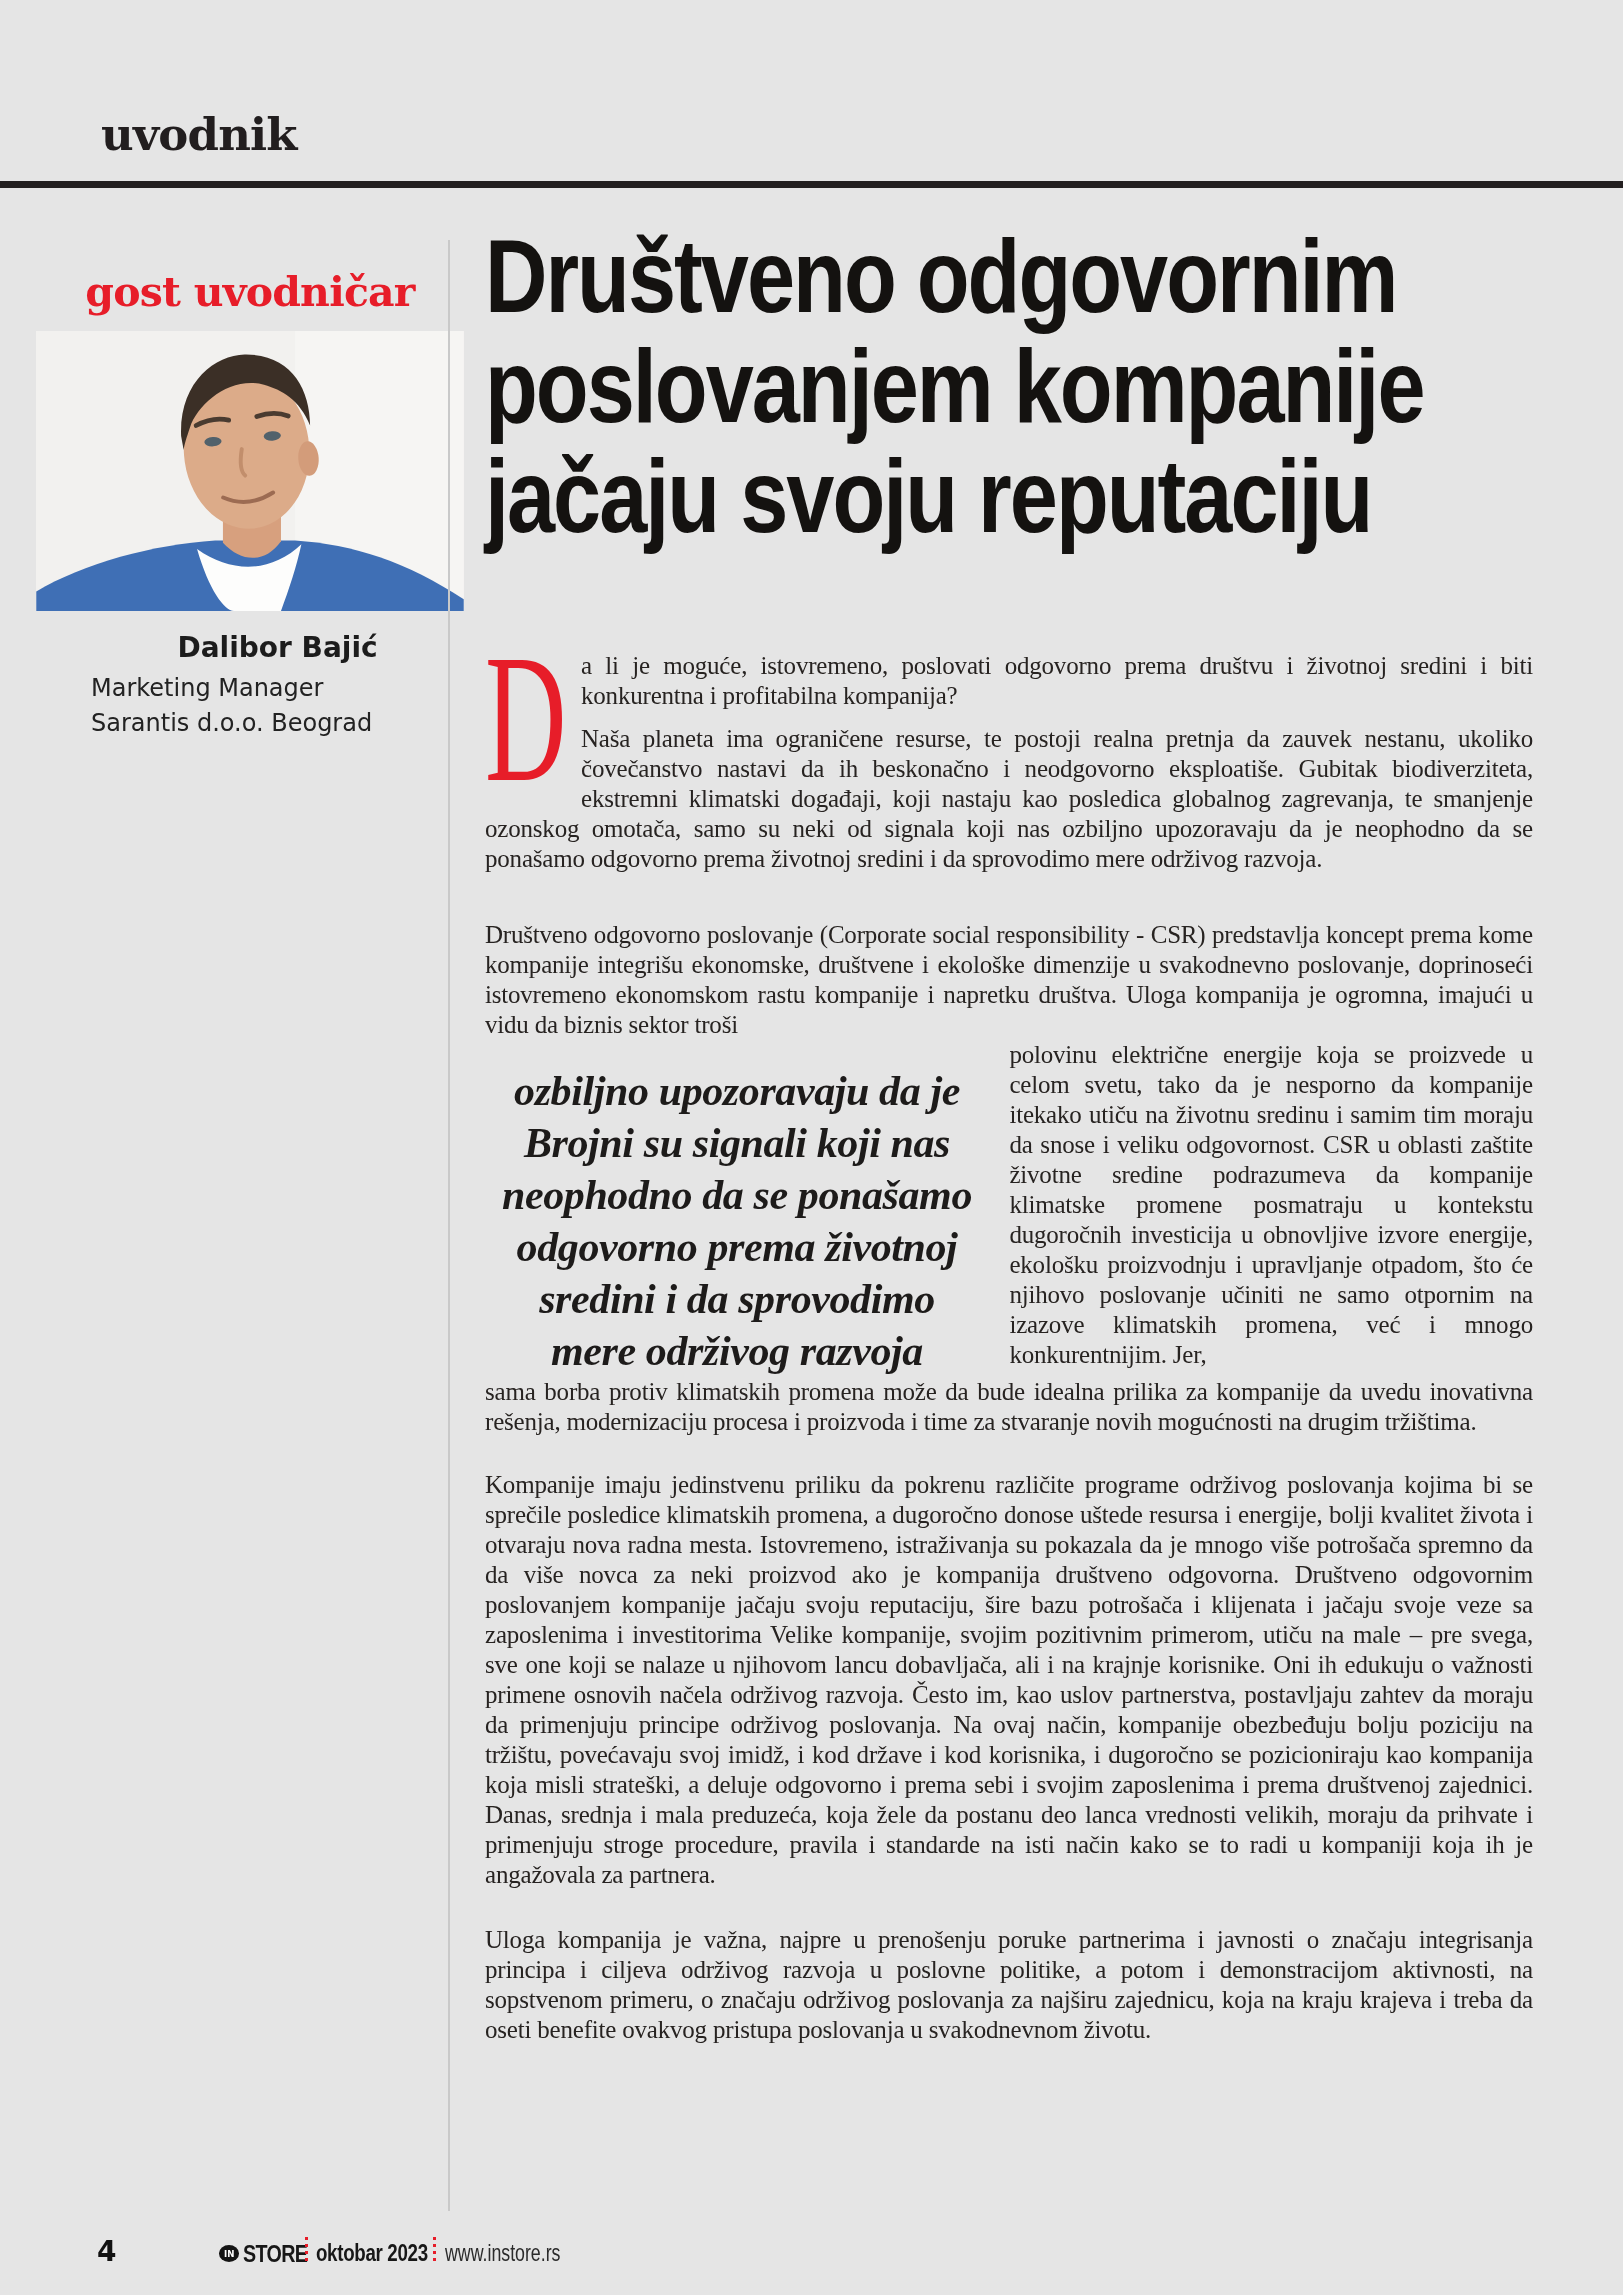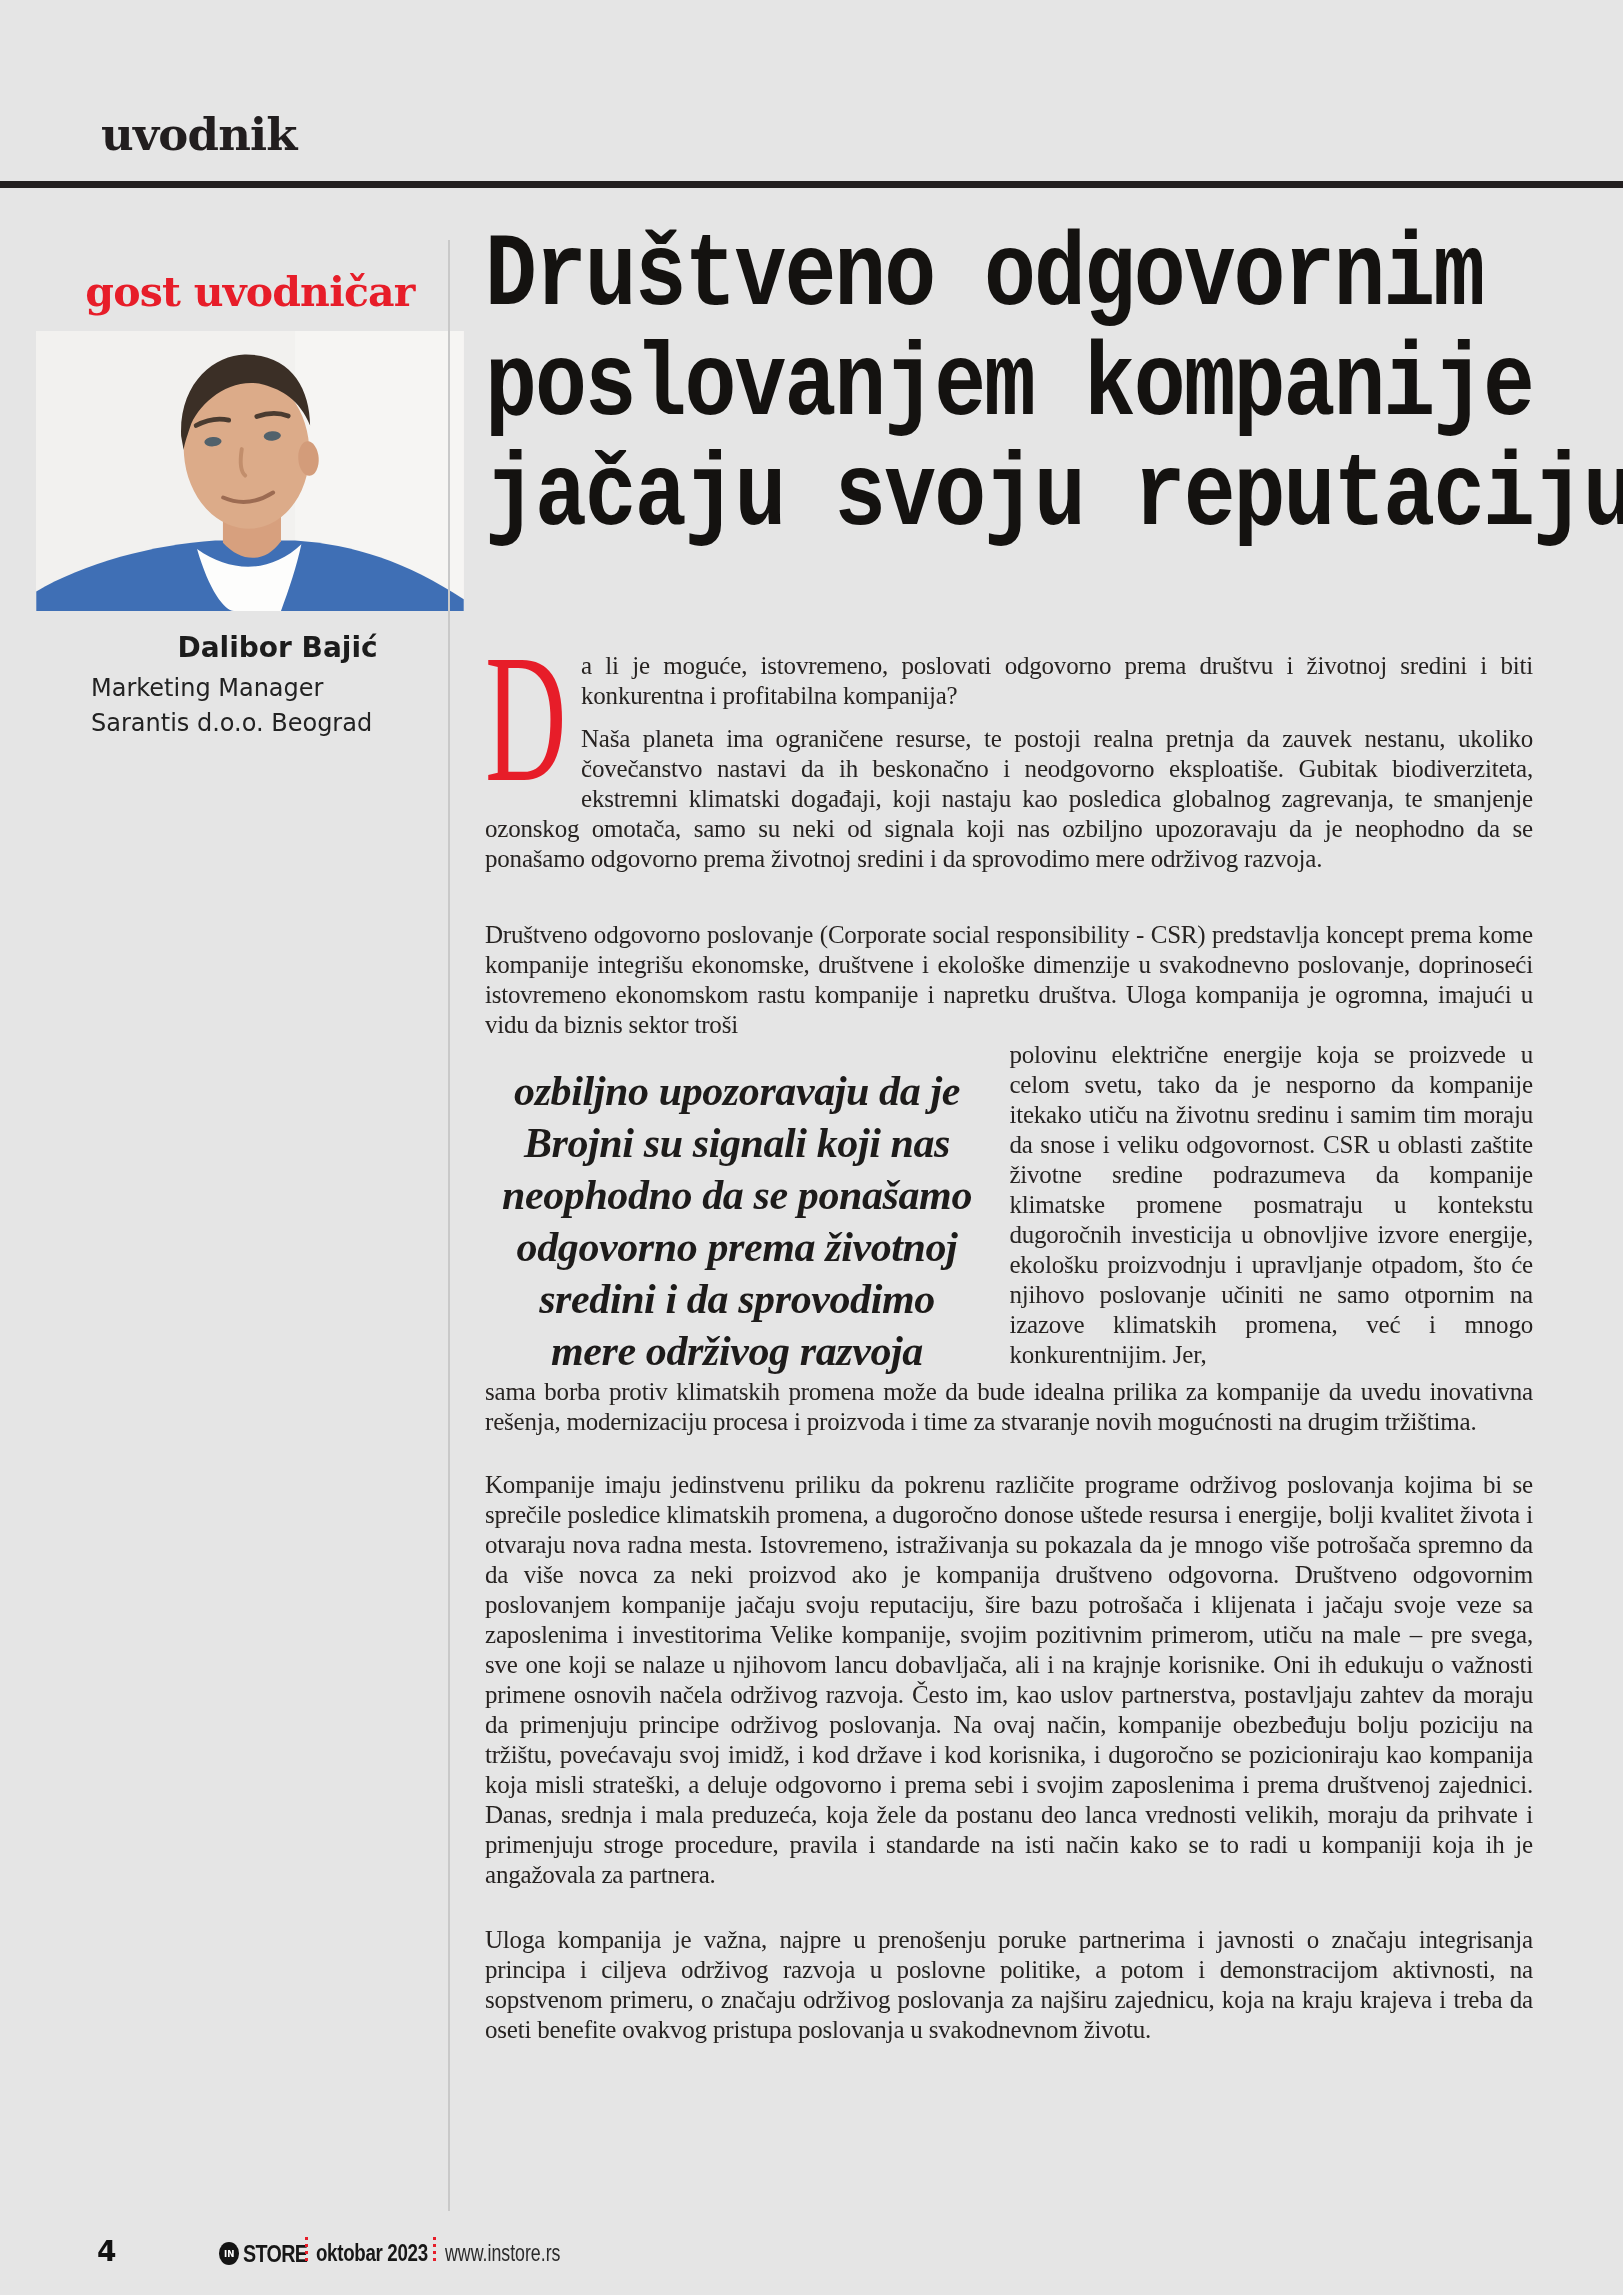--- a/index.html
+++ b/index.html
@@ -26,21 +26,21 @@
   .photo svg { display:block; }
   .caption { margin:20.4px 0 0 55px; font-family:"DejaVu Sans", sans-serif; color:#1c1c1c; }
   .caption .cap-name { font-size:28px; font-weight:bold; margin-bottom:9.4px;text-align:center; }
   .caption .cap-line { font-size:24px; margin-bottom:7.9px; color:#222; }
 
   .divider { position:absolute; left:448px; top:240px; width:2.4px; height:1971px; background:#c9c9c9; }
 
   
   .main-col { position:absolute; left:485px; top:222px; width:1048px; }
   .headline {
-    font-family:Liberation Mono, monospace; font-weight:bold;
+    font-family:Liberation Sans, sans-serif; font-weight:bold;
     font-size:103px; line-height:110px; color:#141210; letter-spacing:-2.4px;
   }
   .headline .hline { display:block; transform:scaleX(0.84); transform-origin:0 50%; white-space:nowrap; }
 
   .bodytext { margin-top:99px; font-size:25px; line-height:30px; text-align:justify; letter-spacing:-0.2px; color:#272321; }
   .bodytext p { margin:0; }
   .lead::after { content:""; display:block; clear:both; }
   .dropcap {
     float:left; width:82px; height:130px; margin:3.1px 14px 0 0;
     font-size:182px; line-height:130px; color:#e71d29;
@@ -56,21 +56,21 @@
   }
   .p-narrow { flex:1 1 auto; }
   .p-programs { margin-top:33px !important; }
   .p-role { margin-top:35px !important; }
 
   
   .footer { position:absolute; left:0; top:2235px; width:1623px; height:36px; font-family:"Liberation Sans", sans-serif; }
   .pagenum { position:absolute; left:97px; top:0; font-family:"DejaVu Sans", sans-serif; font-size:28px; font-weight:bold; color:#111; }
   .logo { position:absolute; left:219px; top:4.7px; display:flex; align-items:center; }
   .logo-circle {
-    width:20.4px; height:23px; border-radius:50%; background:#141414; color:#fff;
+    width:20.4px; height:17px; border-radius:50%; background:#141414; color:#fff;
     font-family:"DejaVu Sans", sans-serif; font-size:8.6px; font-weight:bold;
     display:flex; align-items:center; justify-content:center;
   }
   .logo-store { margin-left:3.9px; font-size:24px; font-weight:bold; color:#171717; letter-spacing:-0.8px; transform:scaleX(0.82); transform-origin:left center; }
   .dots { position:absolute; top:2.4px; width:3.1px; height:23.6px; background:repeating-linear-gradient(to bottom,#e71d29 0 3.1px, transparent 3.1px 7px); }
   .dots-1 { left:305px; } .dots-2 { left:433px; }
   .issue { position:absolute; left:316px; top:3.9px; font-size:24px; font-weight:bold; color:#171717; letter-spacing:-0.4px; transform:scaleX(0.78); transform-origin:left center; white-space:nowrap; }
   .site  { position:absolute; left:445px; top:3.9px; font-size:24px; color:#2b2b2b; transform:scaleX(0.74); transform-origin:left center; white-space:nowrap; }
 </style>
 </head>

